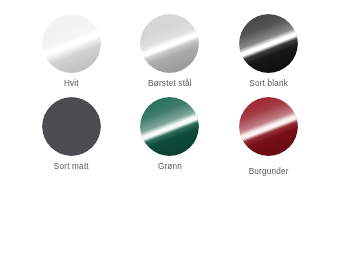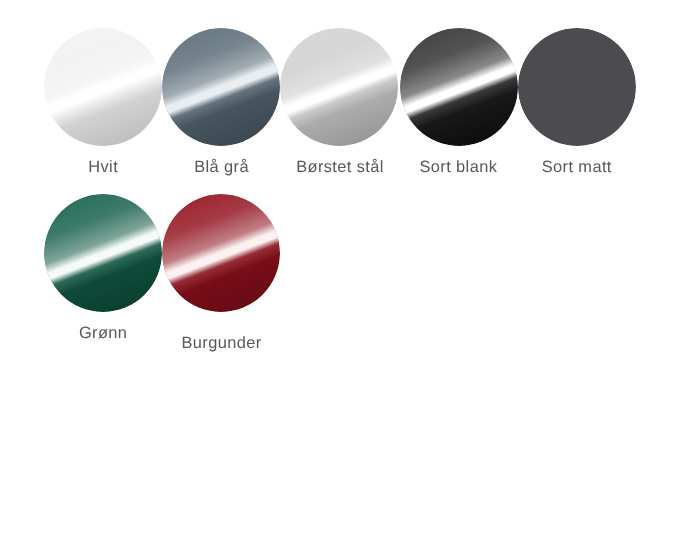--- a/index.html
+++ b/index.html
@@ -5,21 +5,21 @@
   html,body{margin:0;padding:0;}
   body{
     width:340px;height:272px;
     background:#ffffff;
     font-family:"Liberation Sans", sans-serif;
     overflow:hidden;
   }
   #swatch-grid{
     width:340px;height:272px;
     display:grid;
-    grid-template-columns:repeat(5,1fr);
+    grid-template-columns:repeat(3,1fr);
     grid-template-rows:repeat(3,1fr);
     box-sizing:border-box;
     padding:14px 22px 8px 22px;
   }
   .swatch-cell{
     display:flex;
     flex-direction:column;
     align-items:center;
     justify-content:flex-start;
   }
@@ -55,27 +55,20 @@
 <div id="swatch-grid">
     <div class="swatch-cell">
       <div class="disc">
         <div class="base" style="background: linear-gradient(160deg, rgb(244, 244, 244) 0%, rgb(228, 228, 228) 100%);"></div>
         <div class="gloss" style="background: linear-gradient(rgba(255, 255, 255, 0) 0%, rgba(255, 255, 255, 0.18) 30%, rgba(255, 255, 255, 0.46) 44%, rgb(255, 255, 255) 49.5%, rgb(255, 255, 255) 53%, rgba(255, 255, 255, 0.12) 57%, rgba(0, 0, 0, 0.1) 64%, rgba(0, 0, 0, 0.22) 100%);"></div>
       </div>
       <div class="label" style="color: rgb(88, 88, 90);">Hvit</div>
     </div>
     <div class="swatch-cell">
       <div class="disc">
-        <div class="base" style="background: linear-gradient(160deg, rgb(93, 112, 125) 0%, rgb(70, 85, 95) 100%);"></div>
-        <div class="gloss" style="background: linear-gradient(rgba(255, 255, 255, 0) 0%, rgba(255, 255, 255, 0.18) 30%, rgba(255, 255, 255, 0.46) 44%, rgb(232, 238, 241) 49.5%, rgb(232, 238, 241) 53%, rgba(255, 255, 255, 0.12) 57%, rgba(0, 0, 0, 0.1) 64%, rgba(0, 0, 0, 0.22) 100%);"></div>
-      </div>
-      <div class="label" style="color: rgb(88, 88, 90);">Blå grå</div>
-    </div>
-    <div class="swatch-cell">
-      <div class="disc">
         <div class="base" style="background: linear-gradient(160deg, rgb(215, 215, 215) 0%, rgb(179, 179, 179) 100%);"></div>
         <div class="gloss" style="background: linear-gradient(rgba(255, 255, 255, 0) 0%, rgba(255, 255, 255, 0.18) 30%, rgba(255, 255, 255, 0.46) 44%, rgb(255, 255, 255) 49.5%, rgb(255, 255, 255) 53%, rgba(255, 255, 255, 0.12) 57%, rgba(0, 0, 0, 0.1) 64%, rgba(0, 0, 0, 0.22) 100%);"></div>
       </div>
       <div class="label" style="color: rgb(88, 88, 90);">Børstet stål</div>
     </div>
     <div class="swatch-cell">
       <div class="disc">
         <div class="base" style="background: linear-gradient(160deg, rgb(58, 58, 58) 0%, rgb(11, 11, 11) 100%);"></div>
         <div class="gloss" style="background: linear-gradient(rgba(255, 255, 255, 0) 0%, rgba(255, 255, 255, 0.18) 30%, rgba(255, 255, 255, 0.46) 44%, rgb(255, 255, 255) 49.5%, rgb(255, 255, 255) 53%, rgba(255, 255, 255, 0.12) 57%, rgba(0, 0, 0, 0.1) 64%, rgba(0, 0, 0, 0.22) 100%);"></div>
       </div>

